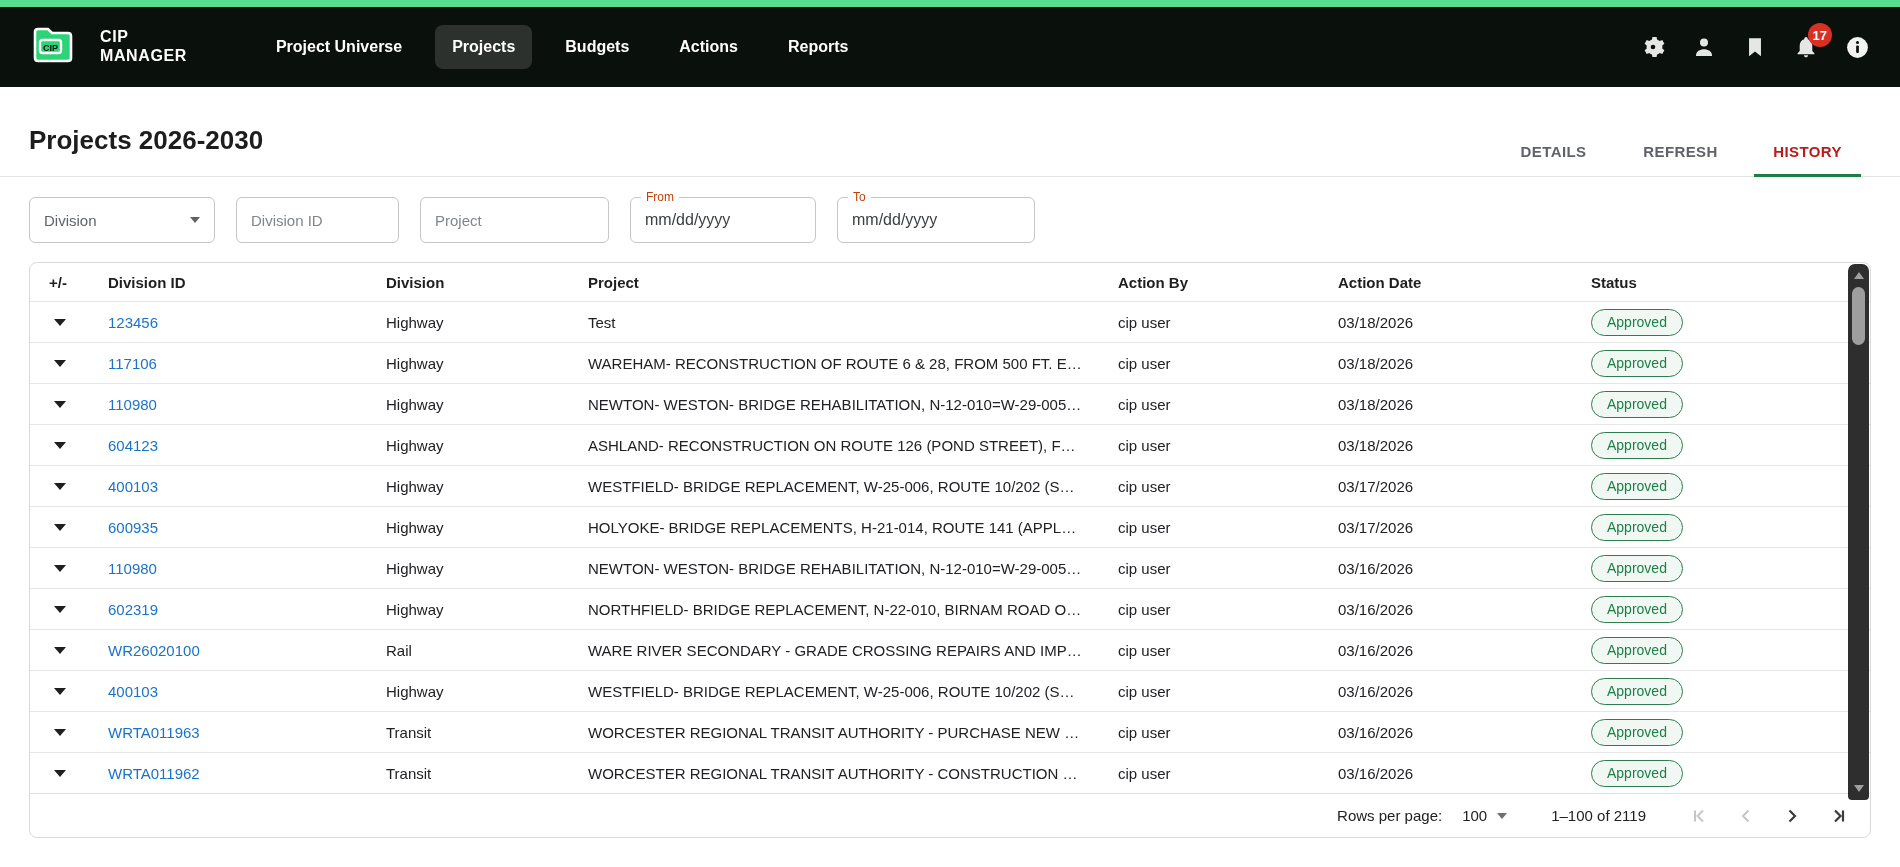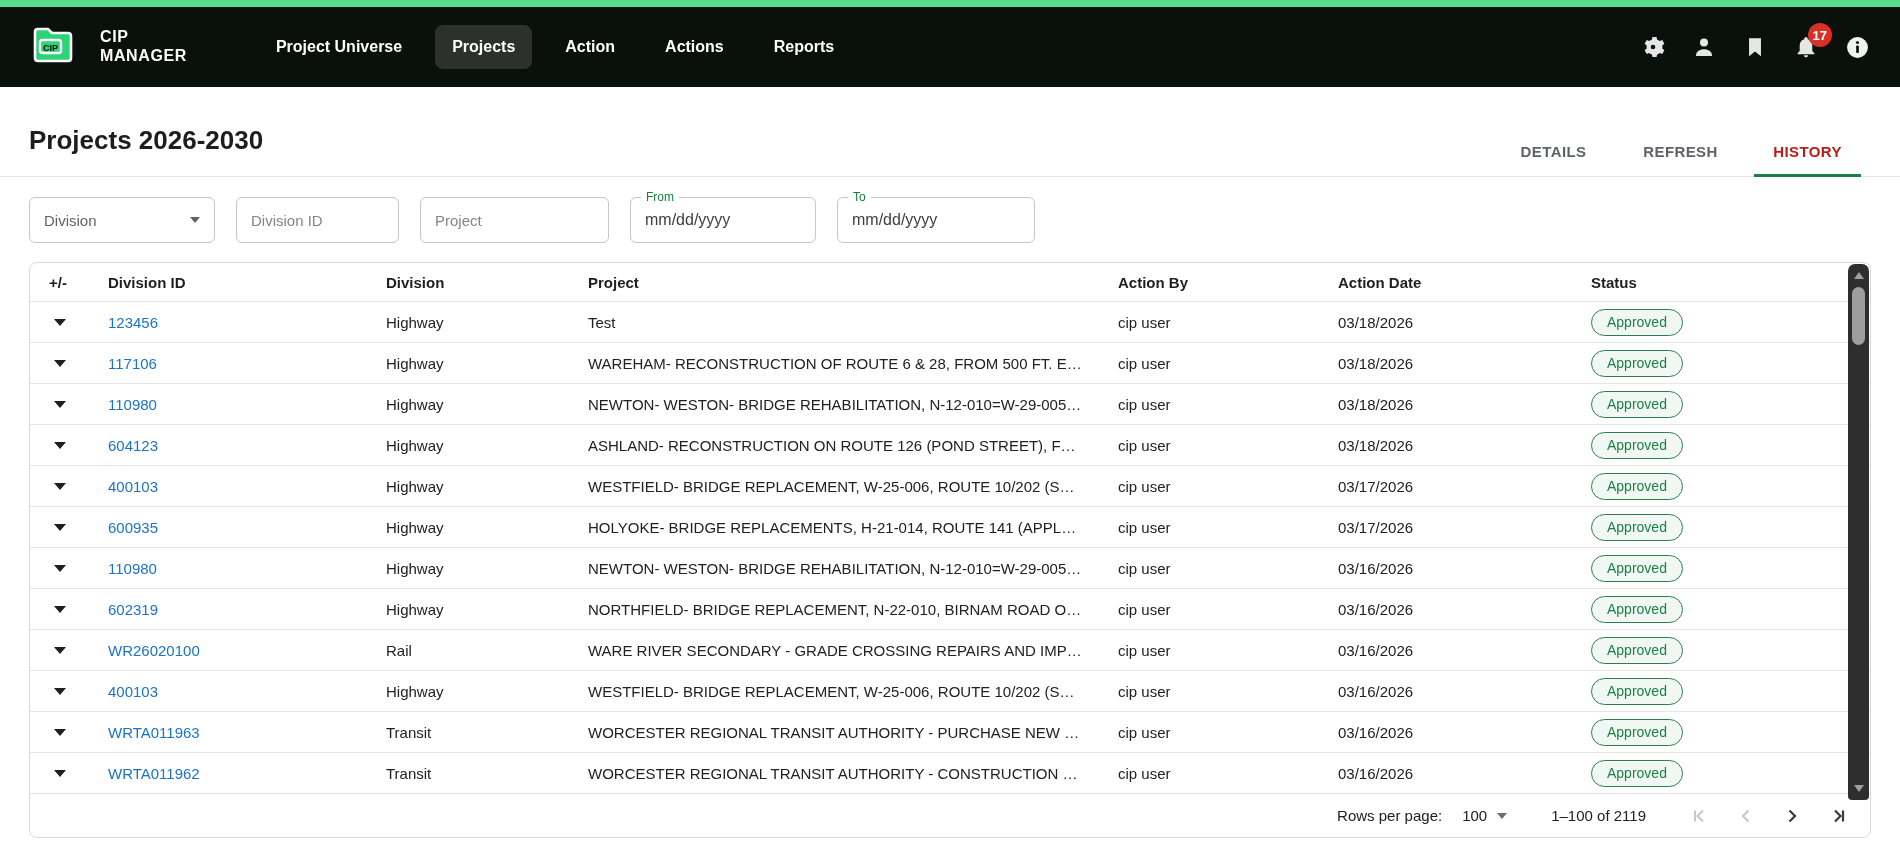--- a/index.html
+++ b/index.html
@@ -37,21 +37,21 @@
 
   
   .filters { display: flex; gap: 21px; margin-top: 20px; align-items: center; }
   .fld { height: 46px; border: 1px solid #c4c7ca; border-radius: 6px; display: flex; align-items: center;
     padding: 0 14px; font-size: 15px; background: #fff; }
   .fld-select { width: 186px; justify-content: space-between; color: #5f6368; cursor: pointer; }
   .fld input { border: none; outline: none; width: 100%; font-size: 15px; font-family: inherit; color: #202124; }
   .fld input::placeholder { color: #80868b; opacity: 1; }
   .fld-date { position: relative; color: #3c4043; font-size: 16px; cursor: pointer; }
   .fld-label { position: absolute; top: -8px; left: 10px; background: #fff; padding: 0 5px;
-    font-size: 12px; color: #15803d; }
+    font-size: 12px; color: #c2410c; }
   .caret { width: 0; height: 0; border-left: 5px solid transparent; border-right: 5px solid transparent;
     border-top: 6px solid #5f6368; }
 
   
   .tbl { margin-top: 19px; border: 1px solid #d9d9d9; border-radius: 8px; position: relative;
     overflow: hidden; background: #fff; }
   .tbl-grid { display: grid; grid-template-columns: 78px 278px 202px 530px 220px 253px 1fr;
     align-items: center; }
   .tbl-head { height: 38px; font-weight: 700; font-size: 15px; color: #1f1f1f; padding-right: 22px; }
   .th-expander { padding-left: 19px; }
@@ -103,21 +103,21 @@
     </span>
     <div class="brand-name">
       <div>CIP</div>
       <div>MANAGER</div>
     </div>
   </div>
 
   <div class="nav-menu">
     <div class="nav-item">Project Universe</div>
     <div class="nav-item active">Projects</div>
-    <div class="nav-item">Action</div>
+    <div class="nav-item">Budgets</div>
     <div class="nav-item">Actions</div>
     <div class="nav-item">Reports</div>
   </div>
 
   <div class="nav-icons">
     <div class="icon-btn">
       <svg width="24" height="24" viewBox="0 0 24 24">
           <path fill="#e4e7e5" d="M12 8a4 4 0 1 0 0 8 4 4 0 0 0 0-8zm9.4 4c0-.55-.05-1.08-.14-1.6l2.1-1.64-2.1-3.64-2.48 1a7.7 7.7 0 0 0-2.76-1.6L15.6 2h-4.2l-.42 2.52a7.7 7.7 0 0 0-2.76 1.6l-2.48-1-2.1 3.64 2.1 1.64c-.09.52-.14 1.05-.14 1.6s.05 1.08.14 1.6l-2.1 1.64 2.1 3.64 2.48-1c.8.7 1.74 1.25 2.76 1.6L11.4 22h4.2l.42-2.52a7.7 7.7 0 0 0 2.76-1.6l2.48 1 2.1-3.64-2.1-1.64c.09-.52.14-1.05.14-1.6z"></path>
           <circle cx="12" cy="12" r="2.3" fill="#0a100c"></circle>
         </svg>

